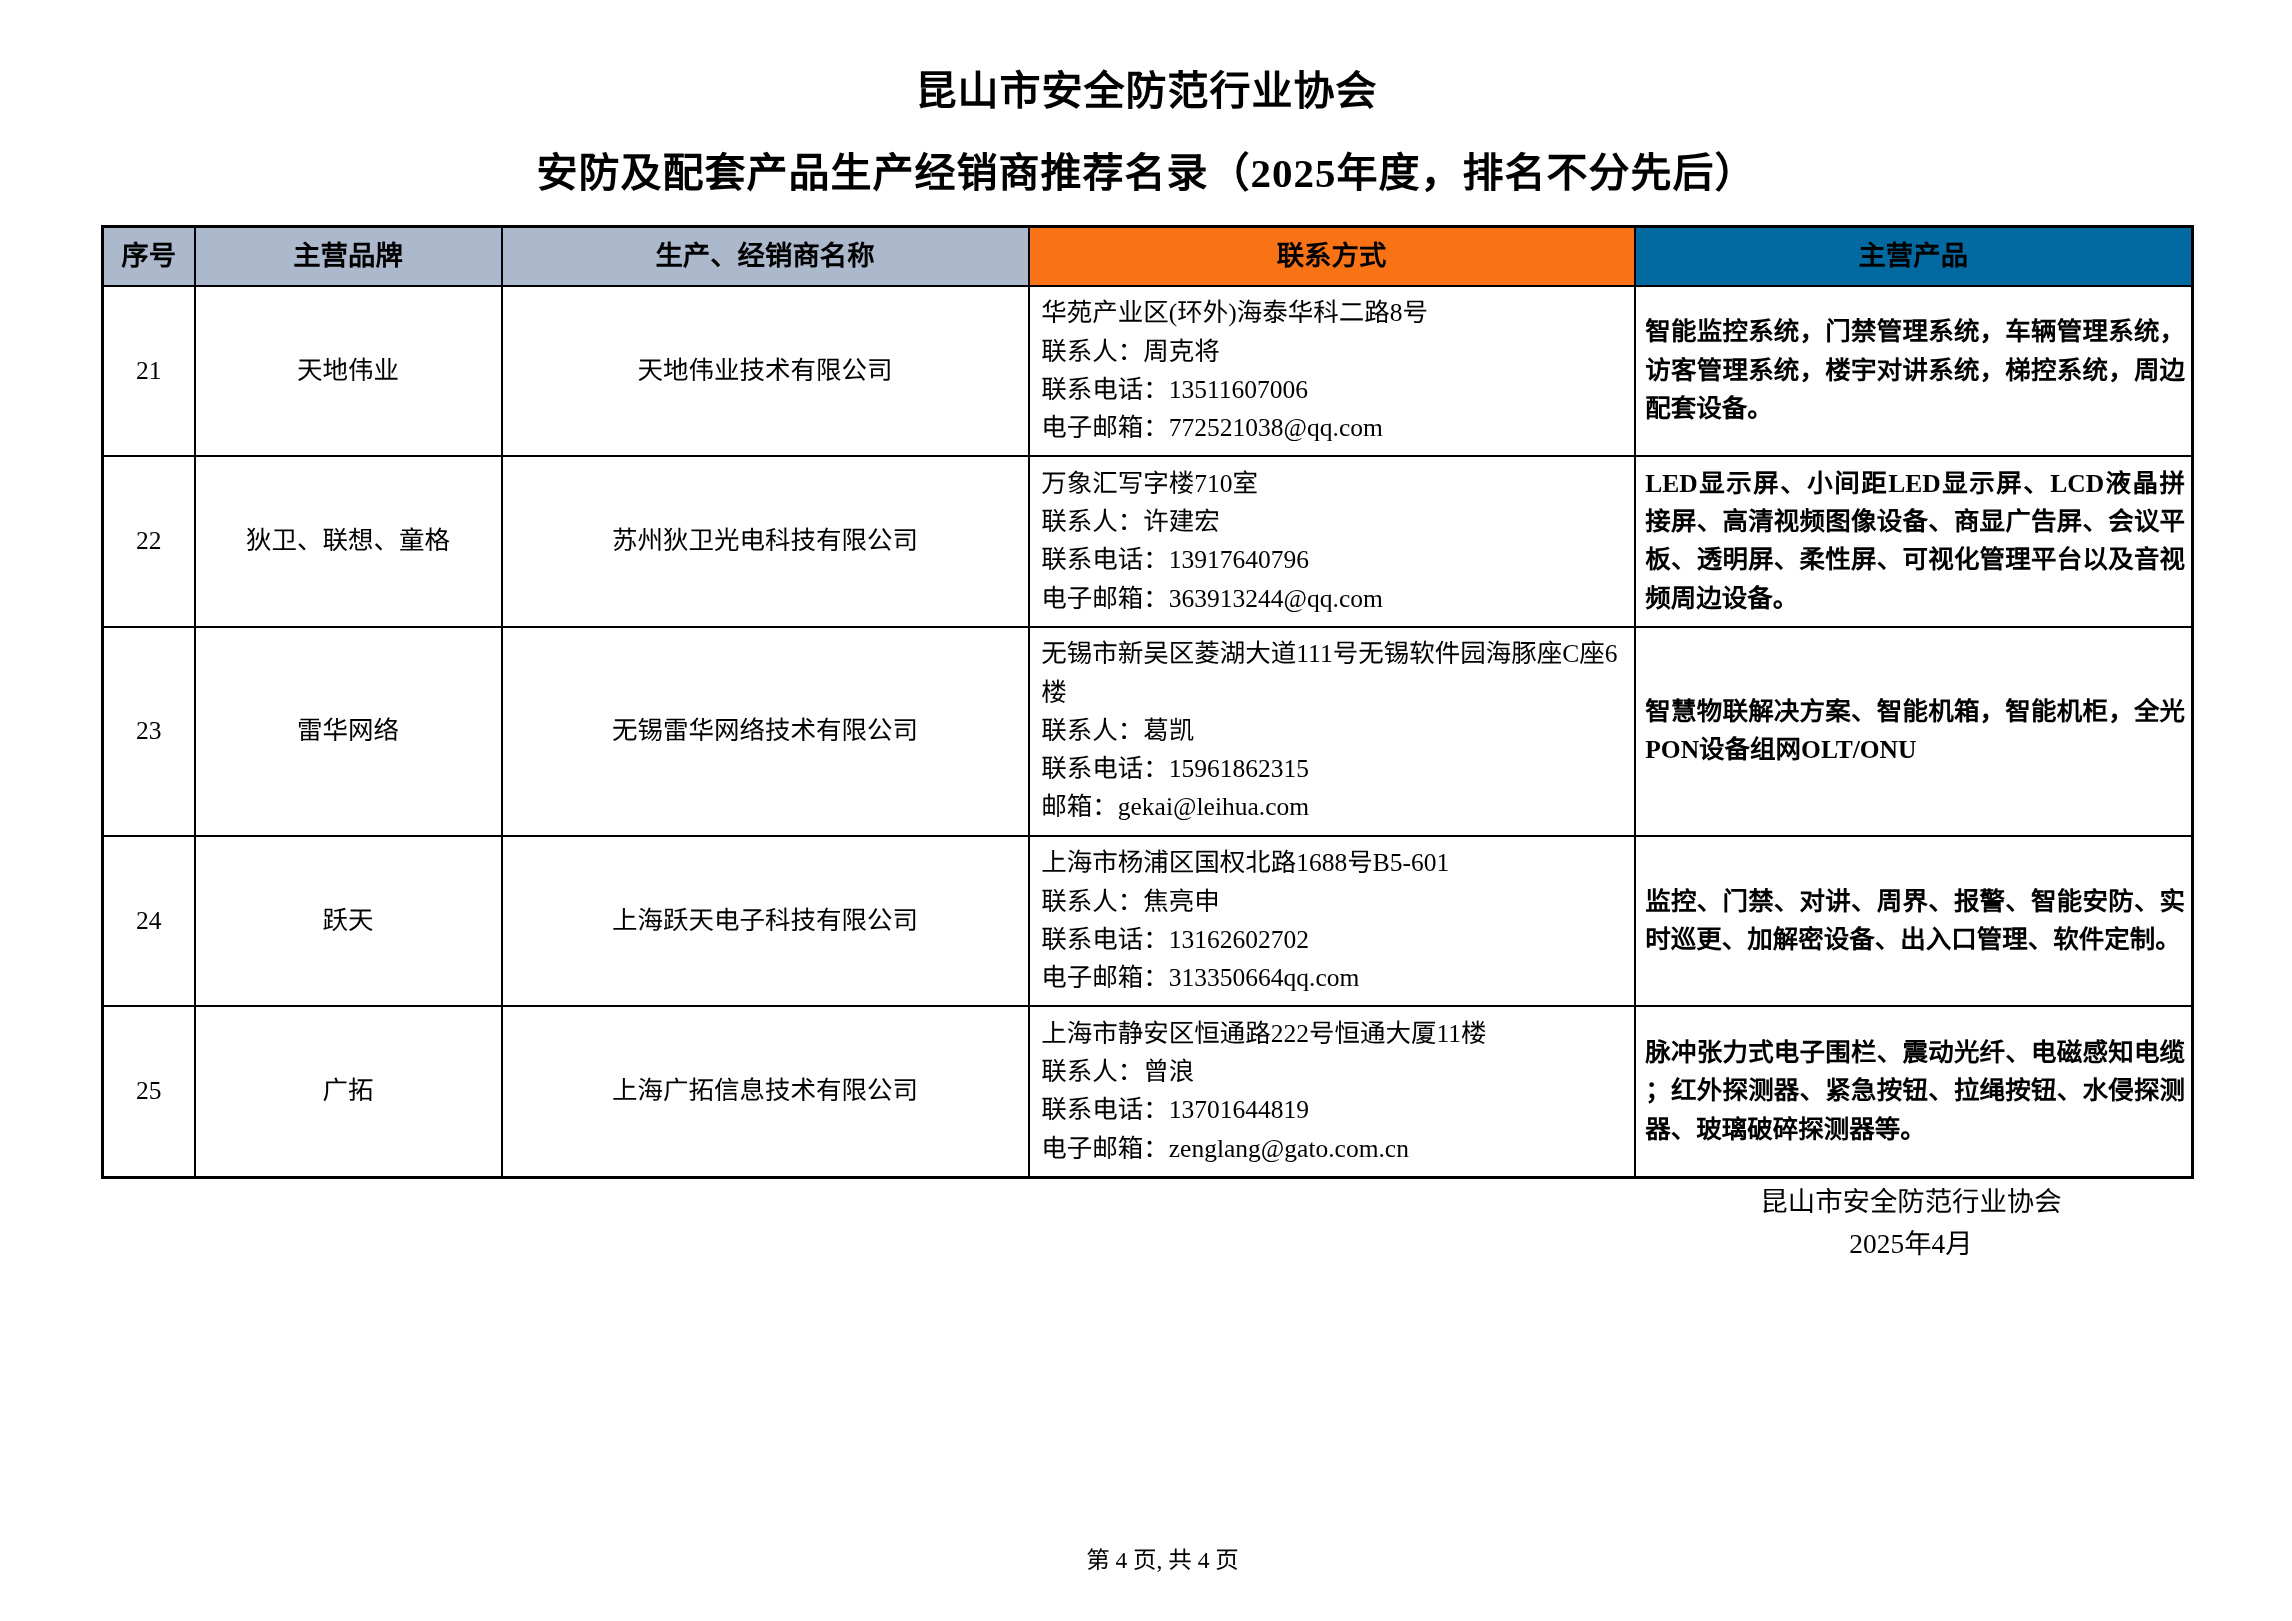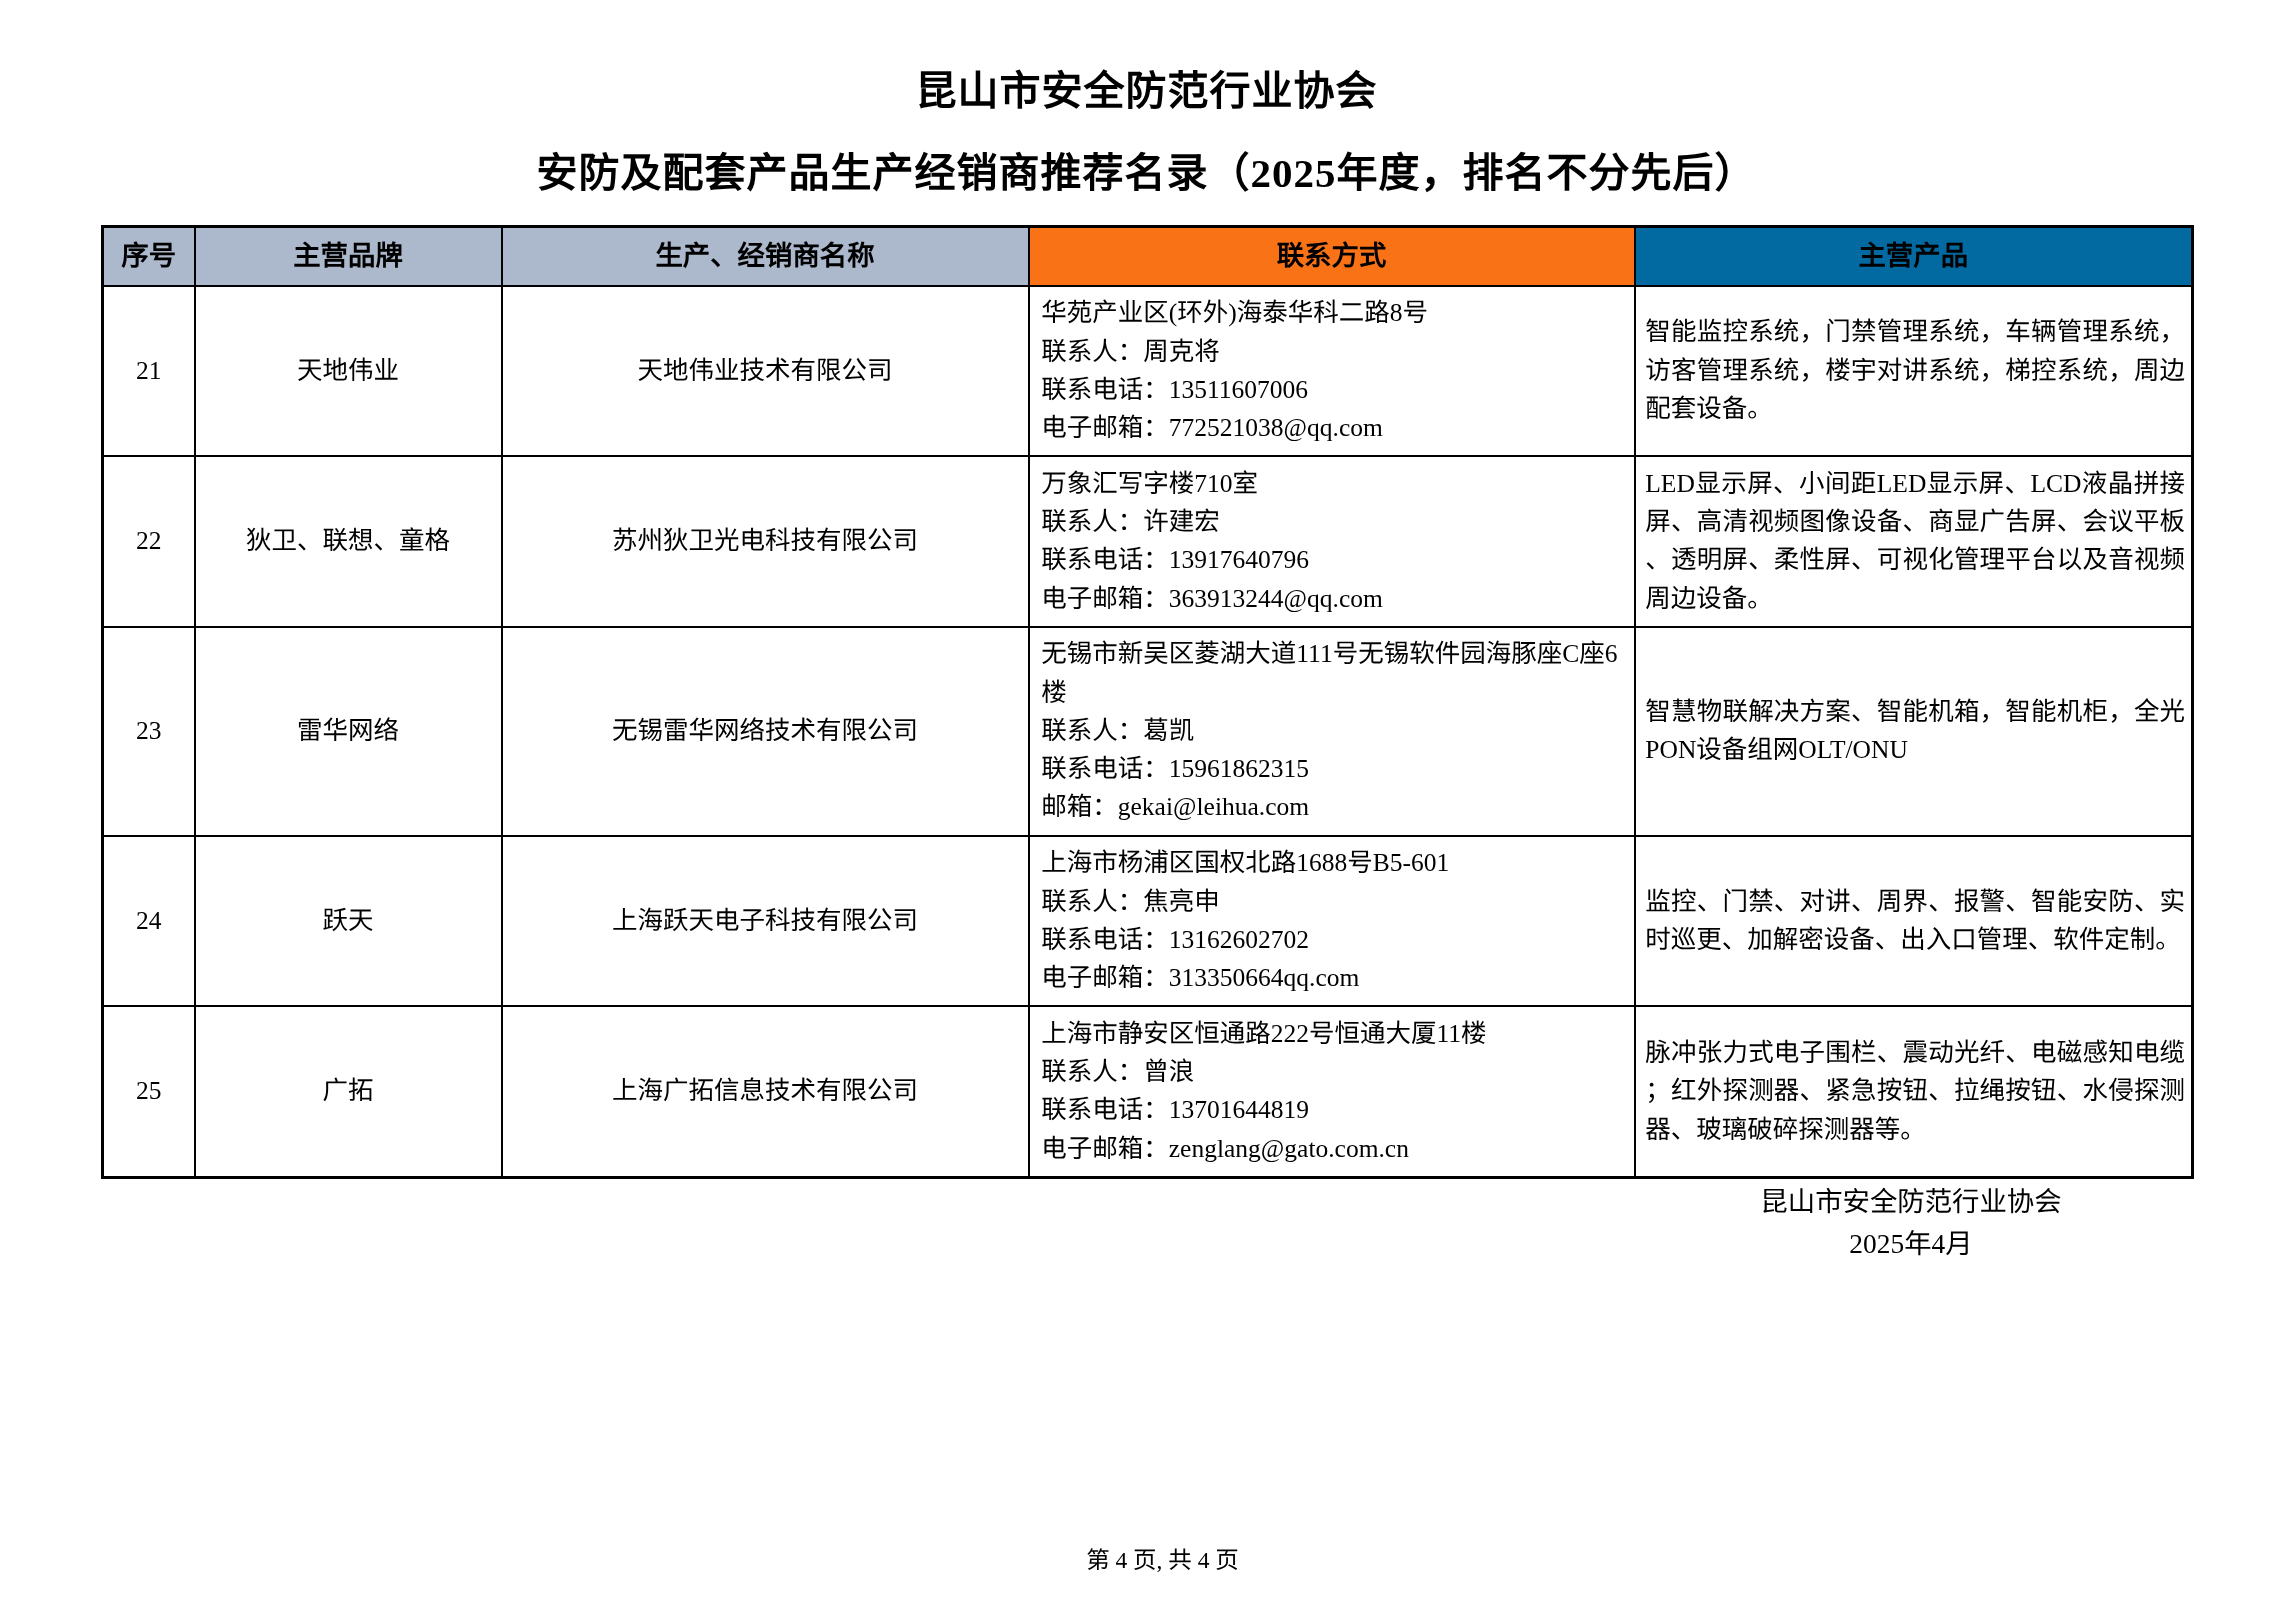--- a/index.html
+++ b/index.html
@@ -75,20 +75,21 @@
     padding: 7.8px 5.9px 7.8px 11.8px;
     white-space: pre-line;
     word-break: break-all;
     line-break: anywhere;
   }
   td.cell-products {
     text-align: justify;
     padding: 7.8px 5.9px 7.8px 9.8px;
     word-break: break-all;
     line-break: anywhere;
+    font-weight: bold;
   }
   .footer-sign {
     position: absolute;
     top: 1181px;
     left: 1715px;
     width: 392px;
     text-align: center;
     font-size: 27.4px;
     line-height: 1.55;
   }

